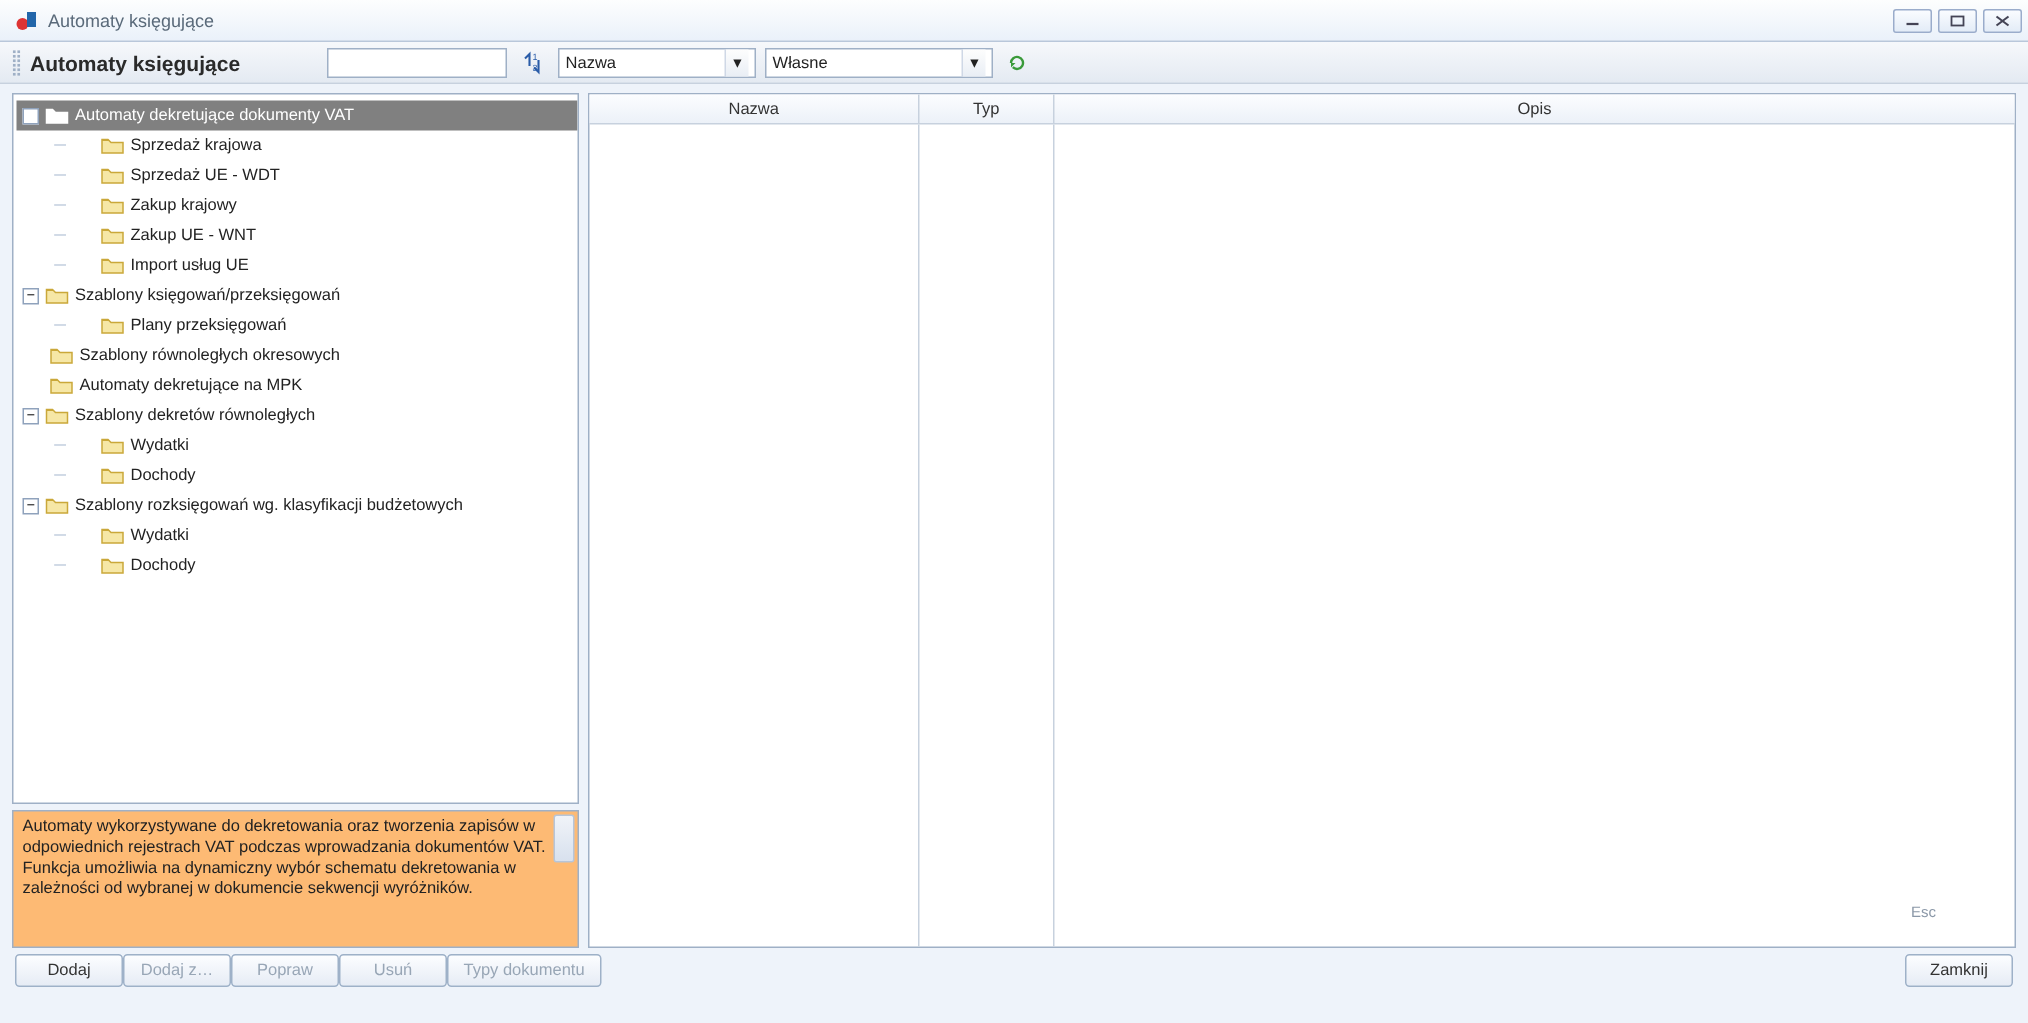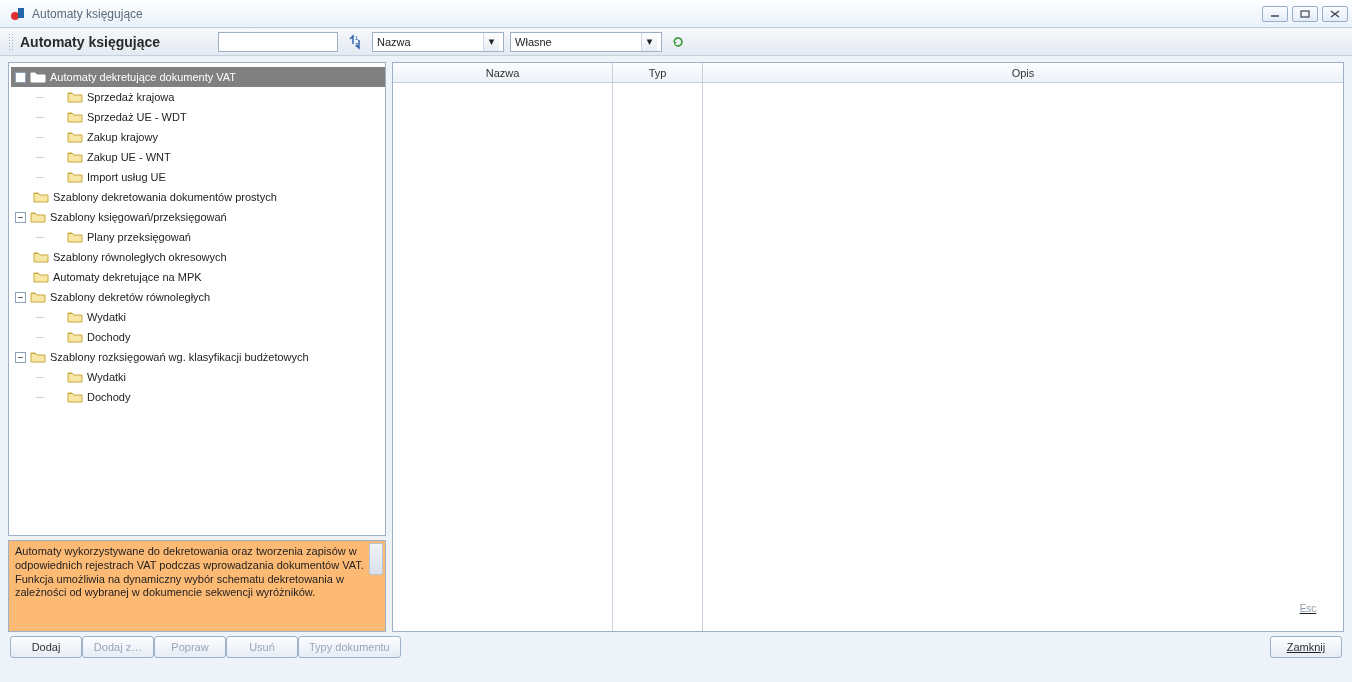--- a/index.html
+++ b/index.html
@@ -345,32 +345,20 @@
                   <span class="folder-icon">
                     <svg viewBox="0 0 16 14">
                       <path d="M1 3 L5 3 L7 5 L15 5 L15 12 L1 12 Z" fill="#f6e7a6" stroke="#caa83a" stroke-width="1"></path>
                       <path d="M1 3 L5 3 L6 4 L1 4 Z" fill="#caa83a"></path>
                     </svg>
                   </span>
                   <span>Import usług UE</span>
                 </div>
               </li>
             </ul>
-          </li>
-          <li>
-            <div class="node">
-              <span class="guide"></span>
-              <span class="folder-icon">
-                <svg viewBox="0 0 16 14">
-                  <path d="M1 3 L5 3 L7 5 L15 5 L15 12 L1 12 Z" fill="#f6e7a6" stroke="#caa83a" stroke-width="1"></path>
-                  <path d="M1 3 L5 3 L6 4 L1 4 Z" fill="#caa83a"></path>
-                </svg>
-              </span>
-              <span>Szablony dekretowania dokumentów prostych</span>
-            </div>
           </li>
           <li>
             <div class="node">
               <span class="expander">−</span>
               <span class="folder-icon">
                 <svg viewBox="0 0 16 14">
                   <path d="M1 3 L5 3 L7 5 L15 5 L15 12 L1 12 Z" fill="#f6e7a6" stroke="#caa83a" stroke-width="1"></path>
                   <path d="M1 3 L5 3 L6 4 L1 4 Z" fill="#caa83a"></path>
                 </svg>
               </span>
@@ -531,17 +519,17 @@
   </div>
   <div class="btn-group">
     <span class="shortcut">Del</span>
     <span class="bottom-btn disabled">Usuń</span>
   </div>
   <div class="btn-group">
     <span class="shortcut">Ctrl+T</span>
     <span class="bottom-btn disabled wide">Typy dokumentu</span>
   </div>
   <span class="spacer"></span>
-  <div class="btn-group" style="align-items:center;text-decoration:underline;">
+  <div class="btn-group" style="align-items:flex-start;">
     <span class="shortcut">Esc</span>
     <span class="bottom-btn">Zamknij</span>
   </div>
 </div>
 
 </body></html>

